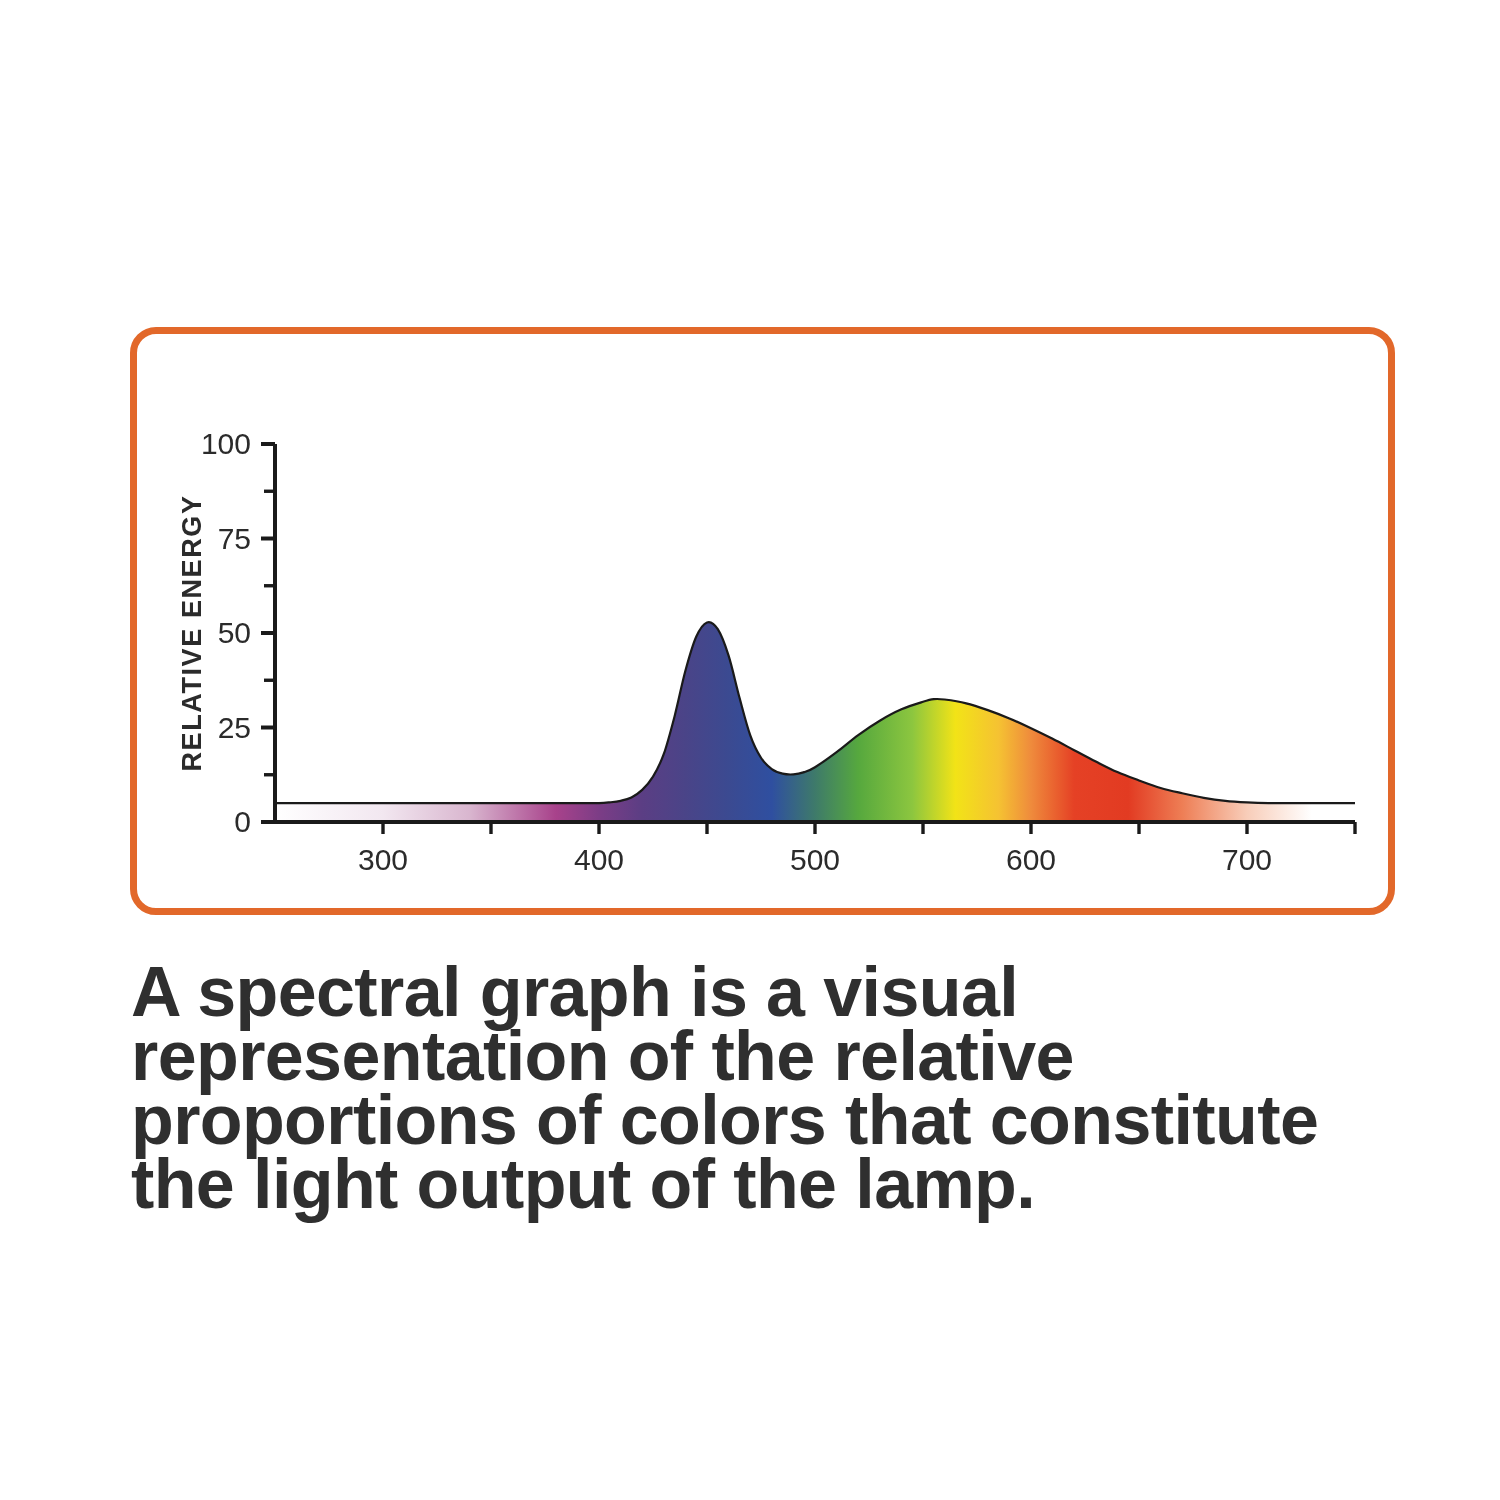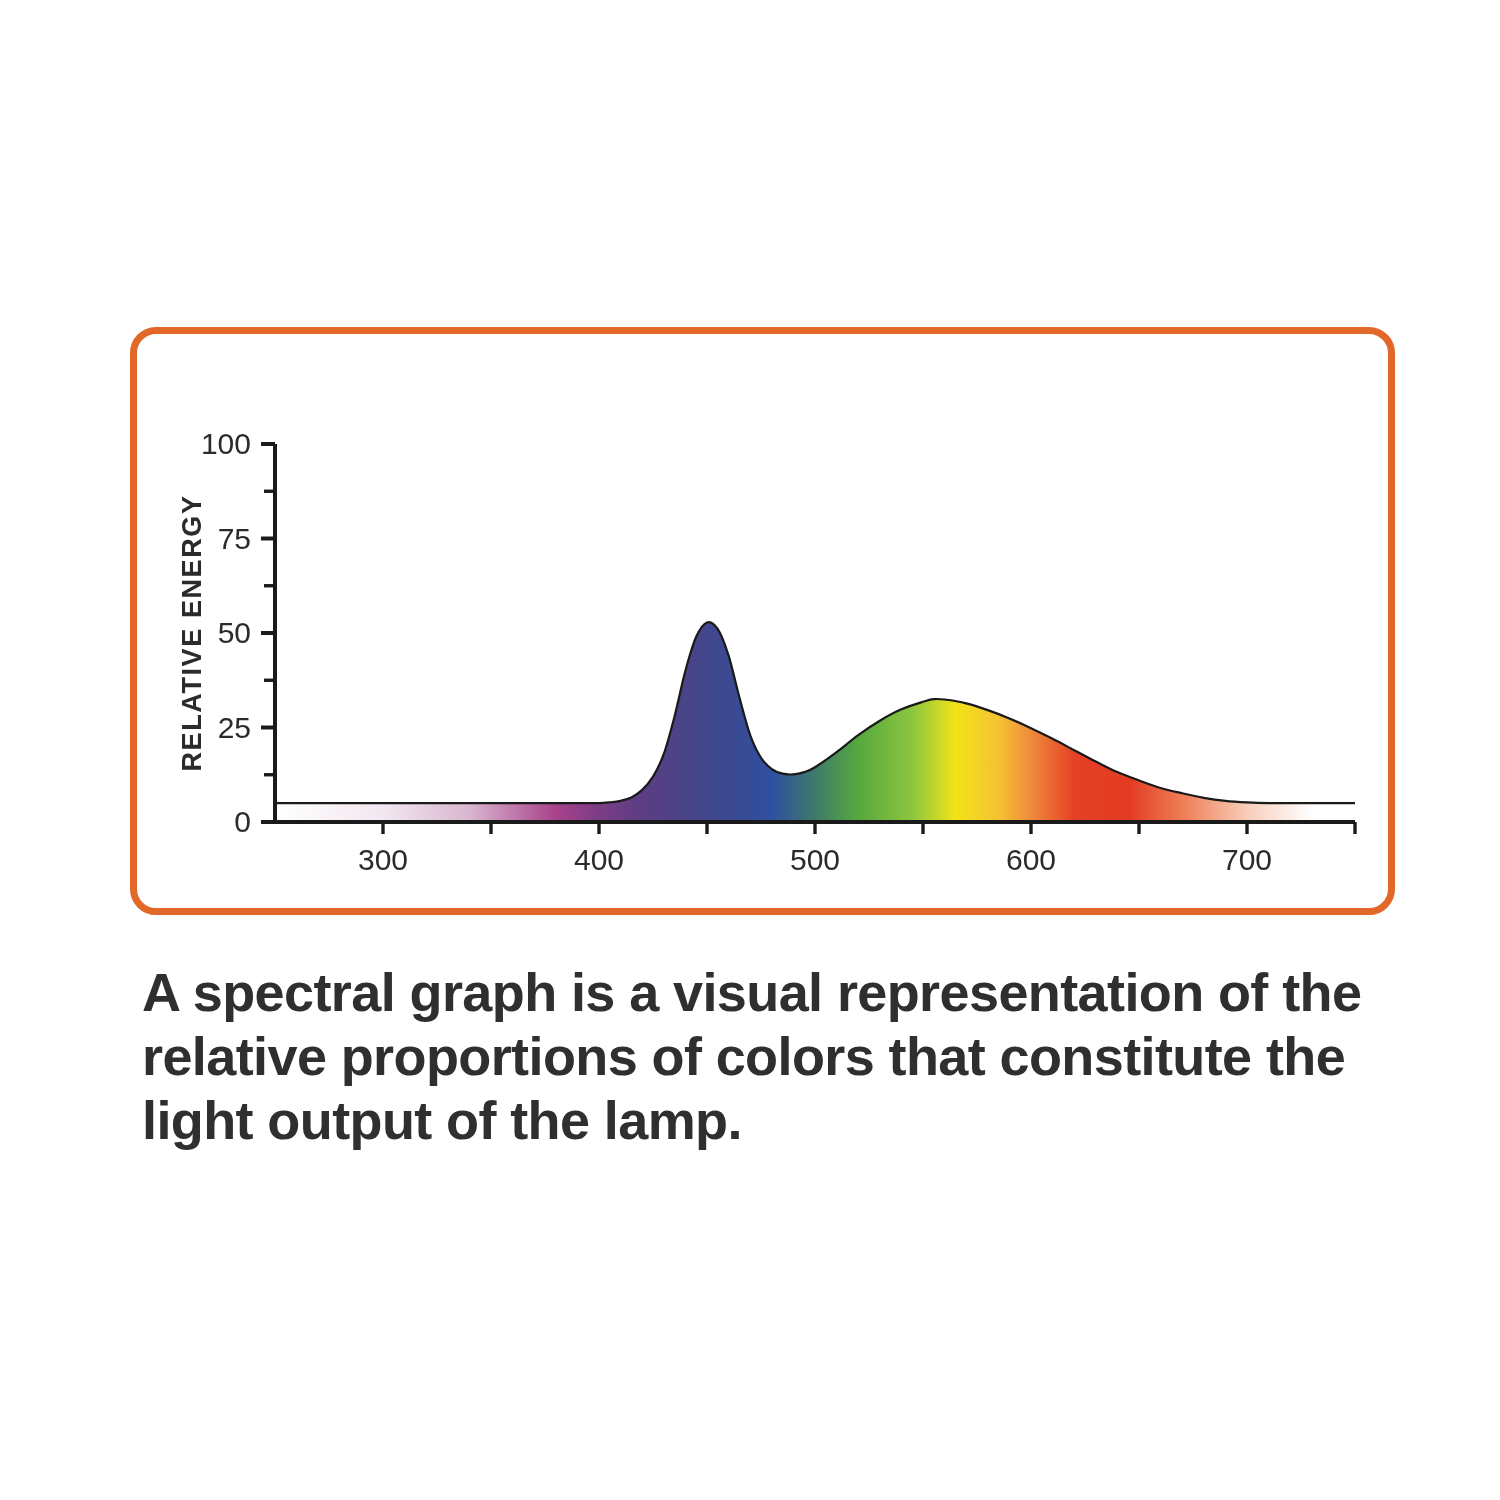--- a/index.html
+++ b/index.html
@@ -44,27 +44,27 @@
   }
   svg#spectral-chart {
     display: block;
     width: 1251px;
     height: 574px;
   }
 
   
   #caption {
     position: absolute;
-    left: 142px;
+    left: 131px;
     top: 960px;
     width: 1270px;
     color: #2f2f2f;
     font-family: "Liberation Sans", sans-serif;
     font-weight: bold;
-    font-size: 54px;
+    font-size: 70px;
     line-height: 64px;
     letter-spacing: -0.6px;
     white-space: pre-wrap;
   }
 
   
   .tick-label {
     font-family: "Liberation Sans", sans-serif;
     font-size: 30px;
     fill: #2b2b2b;

